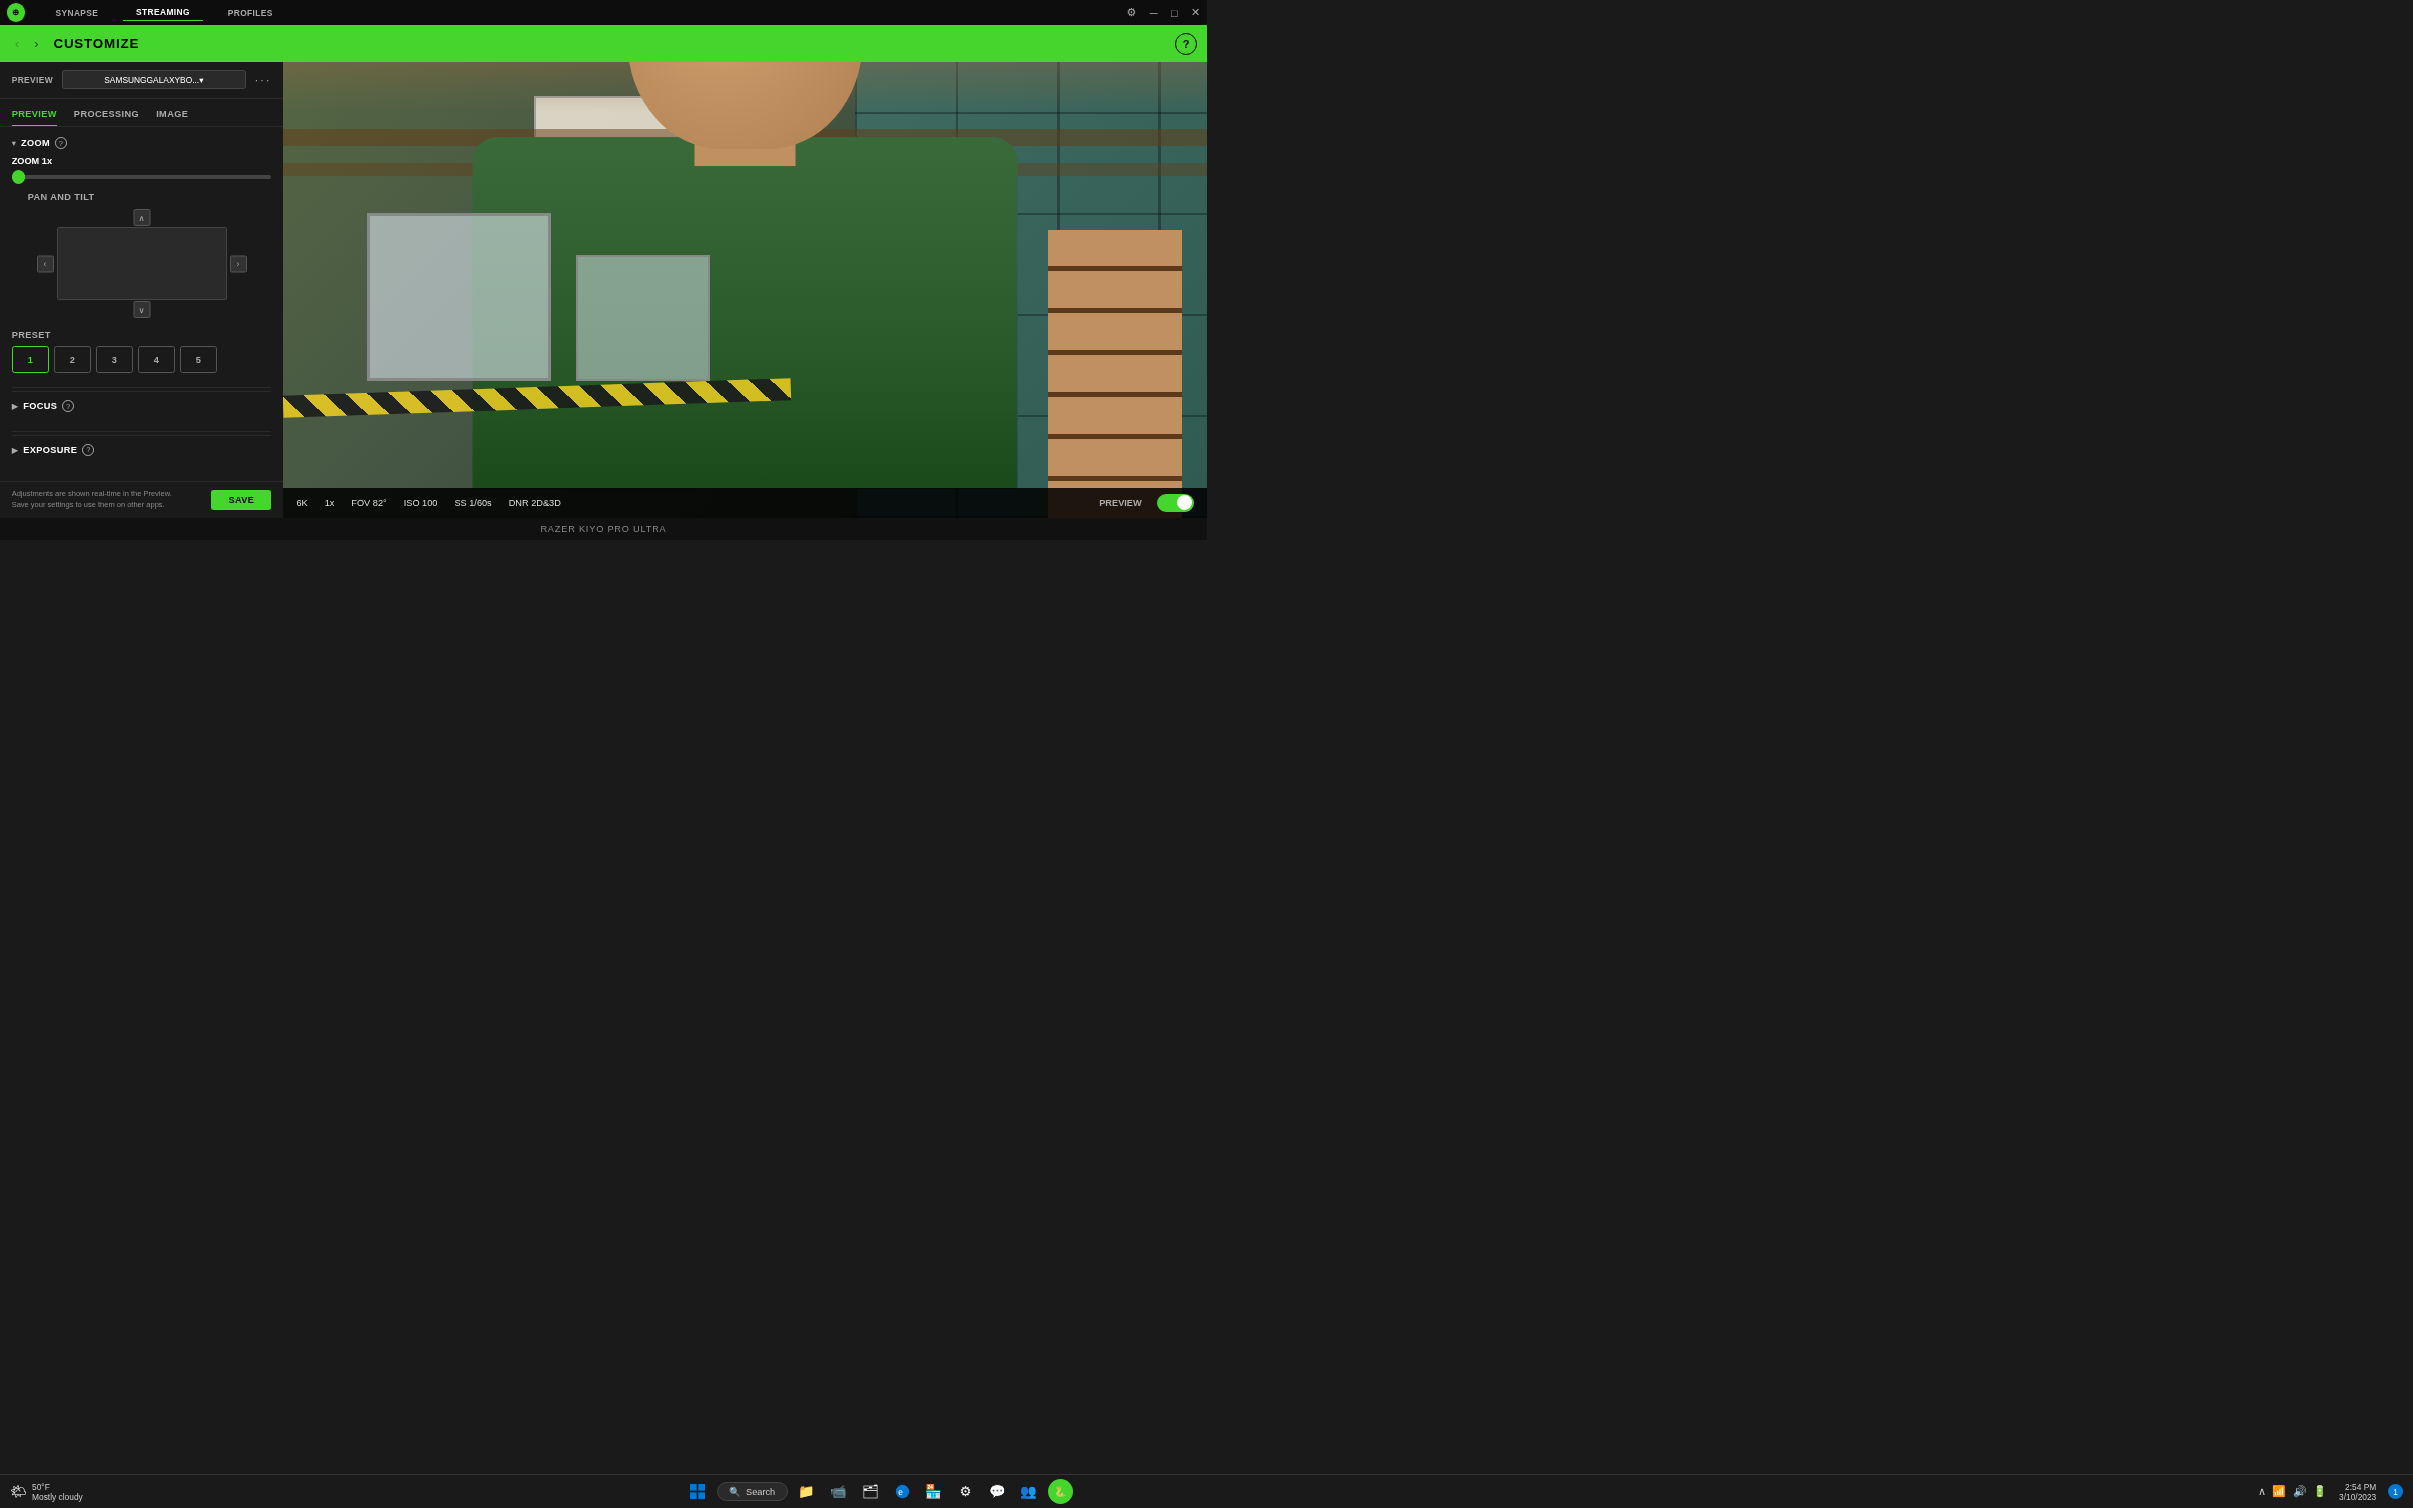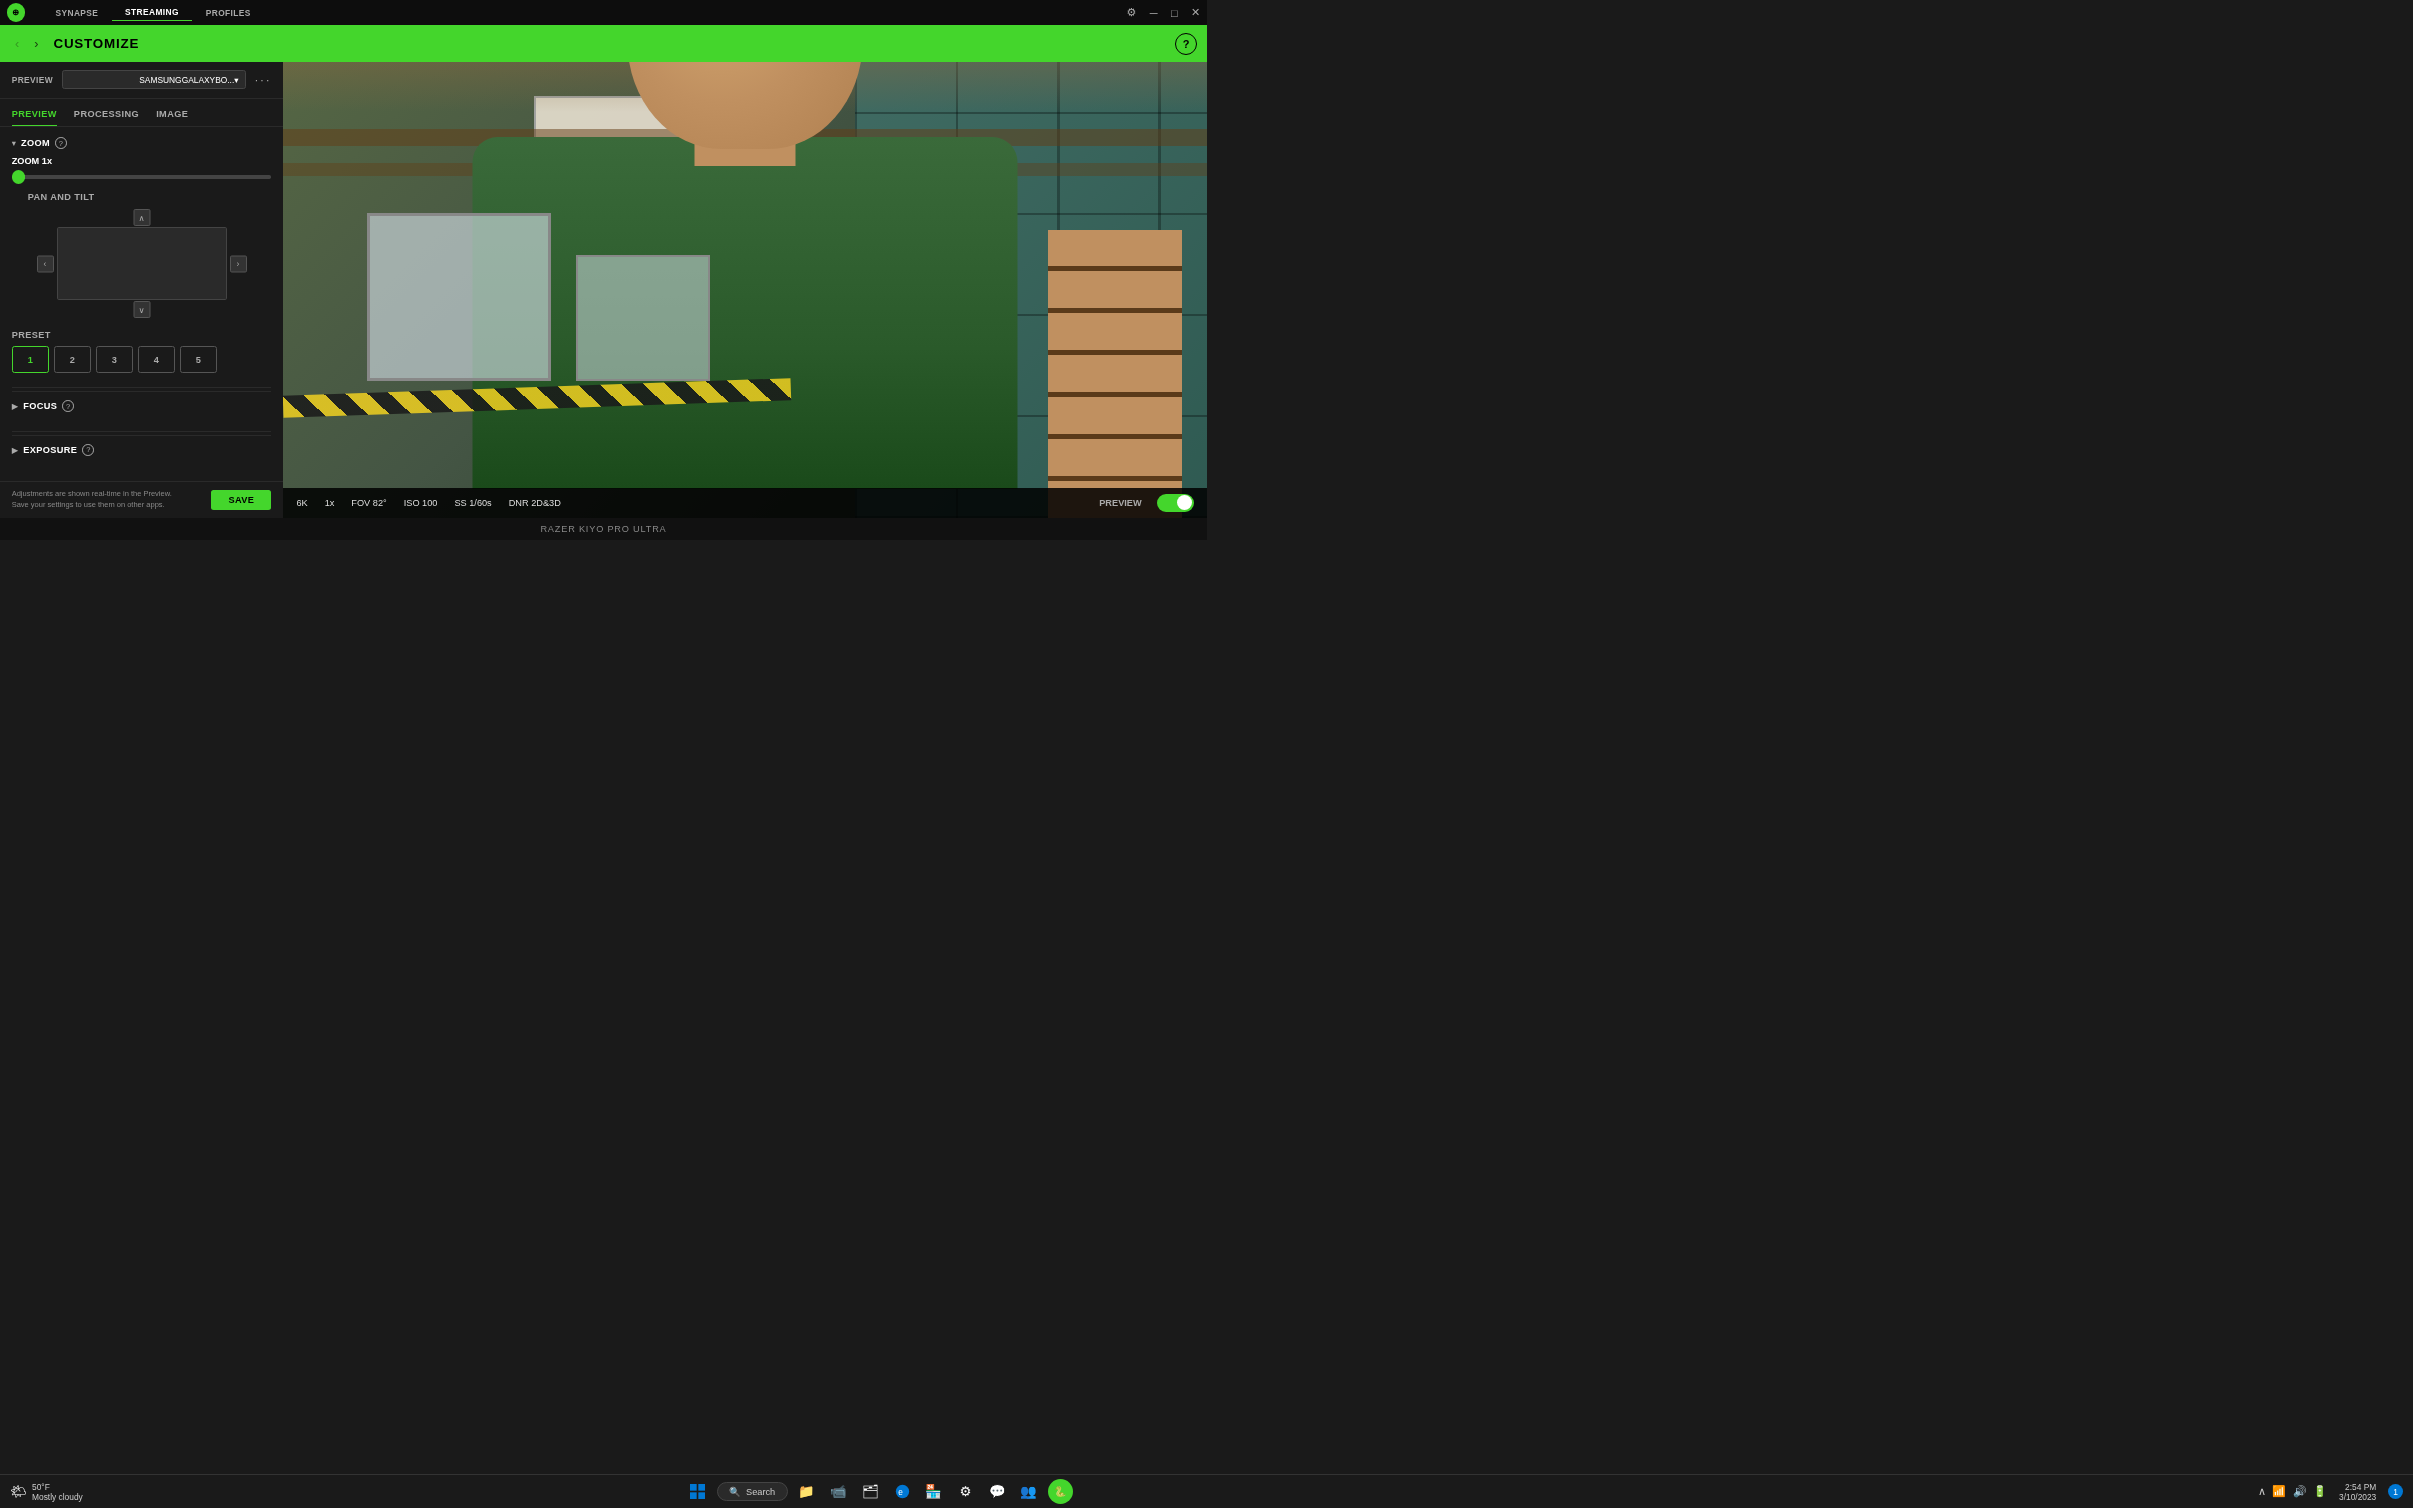--- a/index.html
+++ b/index.html
@@ -30,21 +30,21 @@
       display: flex;
       align-items: center;
       justify-content: center;
       color: #000;
       font-size: 8.4px;
       font-weight: bold;
       flex-shrink: 0;
     }
     .titlebar-nav {
       display: flex;
-      gap: 0;
+      gap: 11px;
       flex: 1;
     }
     .titlebar-btn {
       padding: 3.4px 13.4px;
       background: transparent;
       border: none;
       color: #aaa;
       font-size: 8.4px;
       font-weight: 600;
       letter-spacing: 0.4px;
@@ -127,21 +127,21 @@
       background: #2a2a2a;
       border: 0.8px solid #444;
       color: #fff;
       padding: 3.4px 6.7px;
       border-radius: 2.5px;
       font-size: 8.4px;
       flex: 1;
       cursor: pointer;
       display: flex;
       align-items: center;
-      justify-content: flex-end;
+      justify-content: center;
     }
     .profile-more {
       color: #aaa;
       font-size: 11.7px;
       cursor: pointer;
       letter-spacing: 1.7px;
     }
 
     
     .tabs {

